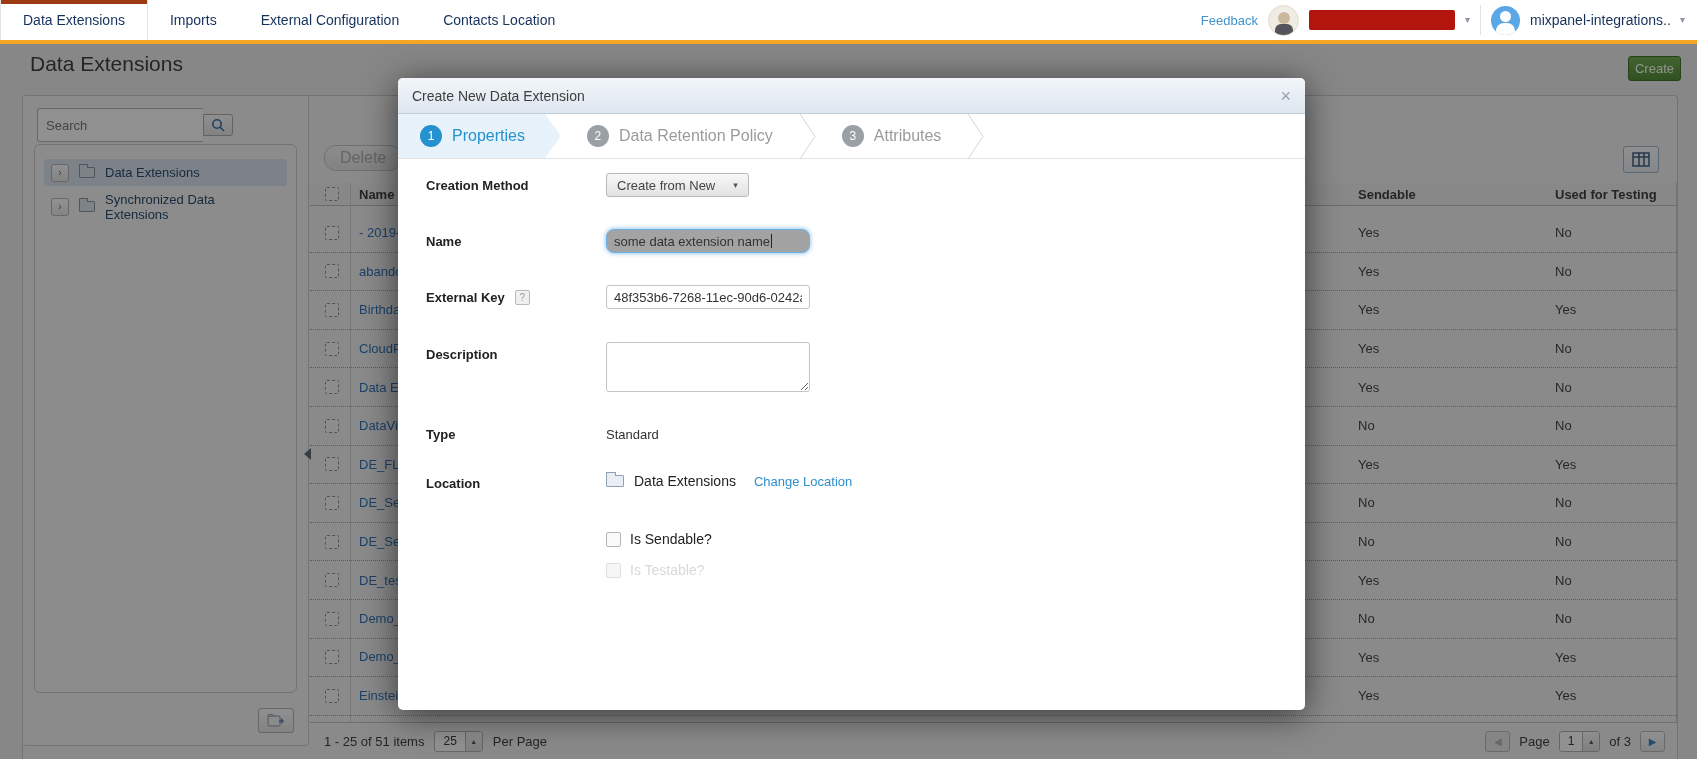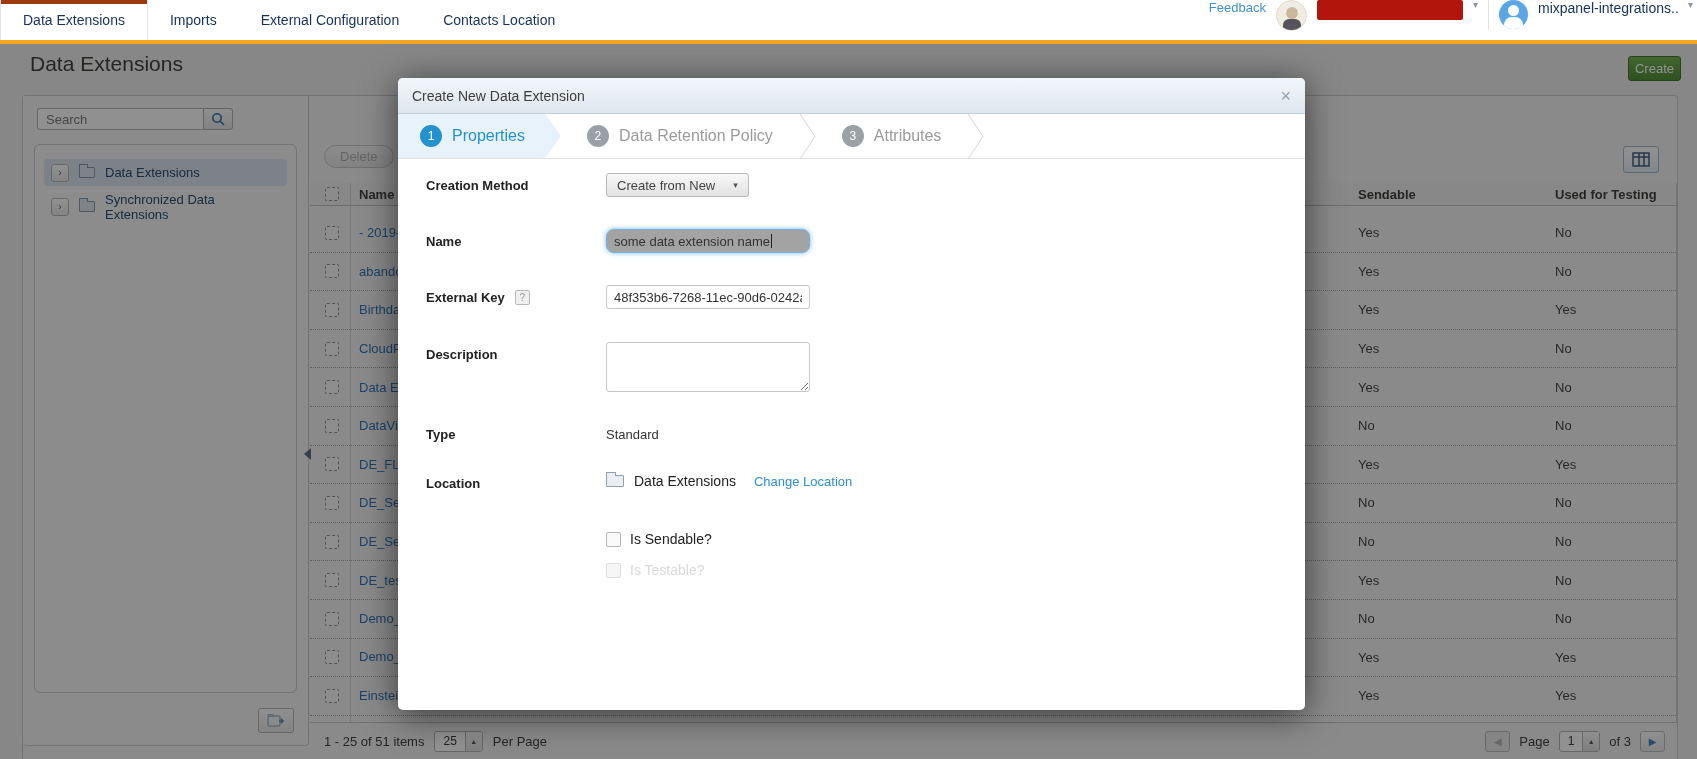--- a/index.html
+++ b/index.html
@@ -7,21 +7,21 @@
   body{position:relative;font-family:"Liberation Sans",sans-serif;background:#ededed;overflow:hidden}
 
   
   .topnav{position:absolute;top:0;left:0;right:0;height:44px;background:#fff;
     border-bottom:4px solid #f5a623;display:flex;align-items:stretch;z-index:60}
   .brand{display:flex;align-items:center;gap:9px;padding-left:14px;width:205px}
   .brand-title{font-size:17px;color:#1c3d6e;white-space:nowrap}
   .nav-items{display:flex;align-items:stretch}
   .nav-item{display:flex;align-items:center;padding:0 22px;font-size:14px;color:#16325c;cursor:pointer;position:relative}
   .nav-item.active{background:#fff;border-left:1px solid #e4e4e4;border-right:1px solid #e4e4e4;box-shadow:inset 0 4px 0 #9c3b12}
-  .nav-right{margin-left:auto;display:flex;align-items:flex-start;gap:10px;padding-right:4px}
+  .nav-right{margin-left:auto;display:flex;align-items:center;gap:10px;padding-right:12px}
   .feedback{color:#4192ca;font-size:13px;cursor:pointer}
   .einstein{width:31px;height:31px;border-radius:50%;background:#f1ece2;position:relative;overflow:hidden;border:1px solid #e2dccd}
   .einstein::before{content:"";position:absolute;left:9px;top:6px;width:12px;height:12px;border-radius:50%;background:#cbb79c;box-shadow:0 -2px 0 1px #efefef}
   .einstein::after{content:"";position:absolute;left:6px;top:18px;width:18px;height:12px;border-radius:6px 6px 0 0;background:#55535c}
   .redacted{width:146px;height:20px;background:#b2150c;border-radius:2px}
   .caret{color:#8b97a3;font-size:10px;line-height:1}
   .nav-divider{width:1px;height:30px;background:#e2e2e2}
   .user-avatar{width:29px;height:29px;border-radius:50%;background:#5ba7e5;position:relative;overflow:hidden}
   .user-avatar::before{content:"";position:absolute;left:9px;top:5px;width:11px;height:11px;border-radius:50%;background:#fff}
   .user-avatar::after{content:"";position:absolute;left:5px;top:17px;width:19px;height:12px;border-radius:8px 8px 0 0;background:#fff}
@@ -32,38 +32,38 @@
   .create-btn{position:absolute;right:16px;top:56px;padding:4px 6px;font-size:13px;color:#fff;
     background:linear-gradient(#6fae4e,#4f8c31);border:1px solid #3f7026;border-radius:3px;cursor:pointer}
 
   
   .card{position:absolute;left:22px;top:95px;right:19px;bottom:0;background:#f3f3f3;
     border:1px solid #c9c9c9;border-bottom:none;border-radius:4px 4px 0 0}
   .sidebar{position:absolute;left:0;top:0;bottom:13px;width:286px;background:#f5f5f5;
     border-right:1px solid #c9c9c9;border-bottom:1px solid #c9c9c9;border-radius:0 0 4px 4px}
   .search-row{position:absolute;top:12px;left:14px;display:flex;align-items:center}
   .search-input{width:166px;height:22px;border:1px solid #b5b5b5;border-right:none;border-radius:3px 0 0 3px;
-    padding:4px 8px;font-size:13px;background:#fdfdfd;color:#555;outline:none}
+    padding:16px 8px;font-size:13px;background:#fdfdfd;color:#555;outline:none}
   .search-btn{width:30px;height:22px;border:1px solid #a9a9a9;border-radius:0 3px 3px 0;
     background:linear-gradient(#fbfbfb,#e4e4e4);display:flex;align-items:center;justify-content:center;cursor:pointer}
   .tree-box{position:absolute;left:11px;right:11px;top:48px;bottom:52px;border:1px solid #c9c9c9;border-radius:6px;background:#f6f6f6;padding:14px 9px}
   .tree-item{display:flex;align-items:center;gap:10px;height:27px;margin-bottom:7px;padding:0 7px;
     font-size:13px;color:#23476b;cursor:pointer;border-radius:4px}
   .tree-item.selected{background:#d9e4ee}
   .expander{width:18px;height:18px;min-width:18px;border:1px solid #b3b3b3;border-radius:3px;
     background:linear-gradient(#fff,#e7e7e7);font-size:10px;color:#666;display:flex;align-items:center;justify-content:center;cursor:pointer}
   .folder{width:16px;height:11px;min-width:16px;border:1px solid #8696a6;background:#dde6ee;border-radius:1px;position:relative}
   .folder::before{content:"";position:absolute;top:-4px;left:-1px;width:7px;height:3px;border:1px solid #8696a6;border-bottom:none;background:#dde6ee;border-radius:1px 1px 0 0}
   .sidebar-bottom-btn{position:absolute;right:14px;bottom:12px;width:36px;height:25px;border:1px solid #b3b3b3;border-radius:3px;
     background:linear-gradient(#fcfcfc,#e7e7e7);display:flex;align-items:center;justify-content:center;cursor:pointer}
 
   
   .main{position:absolute;left:287px;top:0;right:0;bottom:0}
   .toolbar{position:absolute;top:49px;left:14px;display:flex;gap:10px}
-  .tool-btn{padding:3px 15px;font-size:13px;color:#aeaeae;background:linear-gradient(#f6f6f6,#e4e4e4);
+  .tool-btn{padding:3px 15px;font-size:16px;color:#aeaeae;background:linear-gradient(#f6f6f6,#e4e4e4);
     border:1px solid #c3c3c3;border-radius:12px}
   .columns-btn{position:absolute;top:50px;right:18px;width:36px;height:27px;border:1px solid #9db3c8;border-radius:3px;
     background:linear-gradient(#fdfdfd,#e7edf3);display:flex;align-items:center;justify-content:center;cursor:pointer}
   .thead{position:absolute;top:87px;left:0;right:1px;height:23px;display:flex;align-items:center;
     border-bottom:1px solid #bdbdbd;background:#efefef;font-weight:bold;font-size:13px;color:#3a3a38}
   .col-check{width:44px;display:flex;justify-content:center}
   .col-name{width:1004px;padding-left:5px;overflow:hidden;white-space:nowrap}
   .col-send{width:197px}
   .col-test{flex:1}
   .tbody{position:absolute;top:118px;left:0;right:1px;bottom:37px;overflow:hidden}

